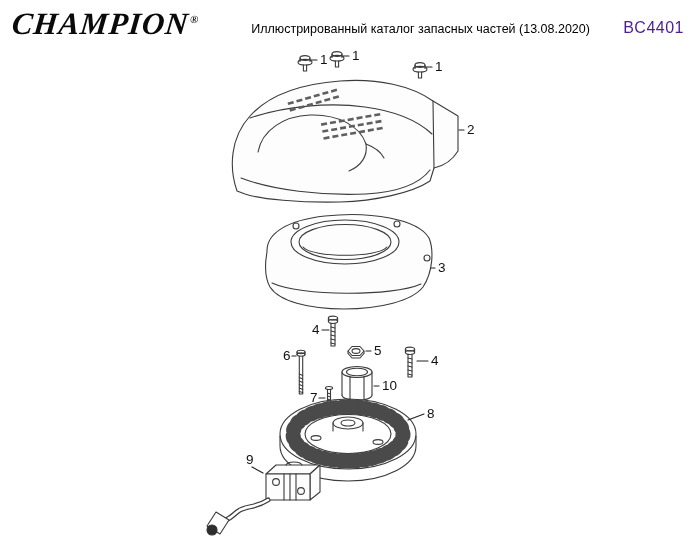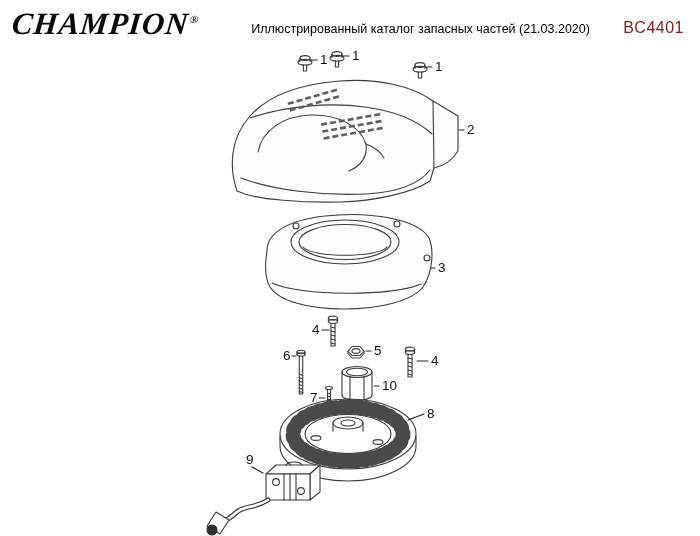--- a/index.html
+++ b/index.html
@@ -17,21 +17,21 @@
     font-size:31px;line-height:1;letter-spacing:1px;color:#0a0a0a;
     transform:skewX(-6deg);white-space:nowrap;
   }
   .logo .reg{
     font-size:11px;vertical-align:super;letter-spacing:0;margin-left:1px;
   }
   .subtitle{
     flex:1;text-align:center;font-size:12.5px;padding:0 6px 3px 26px;color:#000;
   }
   .model{
-    font-size:16px;letter-spacing:.5px;padding-bottom:2px;color:#7f1d1d;white-space:nowrap;
+    font-size:16px;letter-spacing:.5px;padding-bottom:2px;color:#4c1d95;white-space:nowrap;
   }
   svg.diagram{position:absolute;top:0;left:0;z-index:1;}
   .diagram path,.diagram ellipse,.diagram circle,.diagram line,
   .diagram rect,.diagram polygon{
     fill:none;stroke:#3b3b3b;stroke-width:1.1;stroke-linecap:round;stroke-linejoin:round;
   }
   .diagram .solid{fill:#fdfdfd;}
   .diagram .shade{fill:#5f5f5f;stroke:none;}
   .diagram .dark{fill:#2e2e2e;stroke:#2e2e2e;}
   .diagram .fins{stroke:#4a4a4a;stroke-width:15;stroke-dasharray:2.5 5.5;fill:none;}
@@ -43,21 +43,21 @@
     fill:#111;stroke:none;
   }
 </style>
 </head>
 <body>
 
 <div class="page">
 
   <div class="header">
     <div class="logo"><span>CHAMPION</span><span class="reg">®</span></div>
-    <div class="subtitle">Иллюстрированный каталог запасных частей (21.03.2020)</div>
+    <div class="subtitle">Иллюстрированный каталог запасных частей (13.08.2020)</div>
     <div class="model">BC4401</div>
   </div>
 
   <svg class="diagram" viewBox="0 0 700 536" width="700" height="536">
     <defs>
       <g id="screw-top">
         <ellipse cx="0" cy="0" rx="5" ry="2.4"></ellipse>
         <path d="M-5,0 L-5,3.5 M5,0 L5,3.5"></path>
         <ellipse cx="0" cy="4.2" rx="7" ry="2.8"></ellipse>
         <path d="M-1.6,7 L-1.6,13 M1.6,7 L1.6,13 M-1.6,13 L1.6,13"></path>

